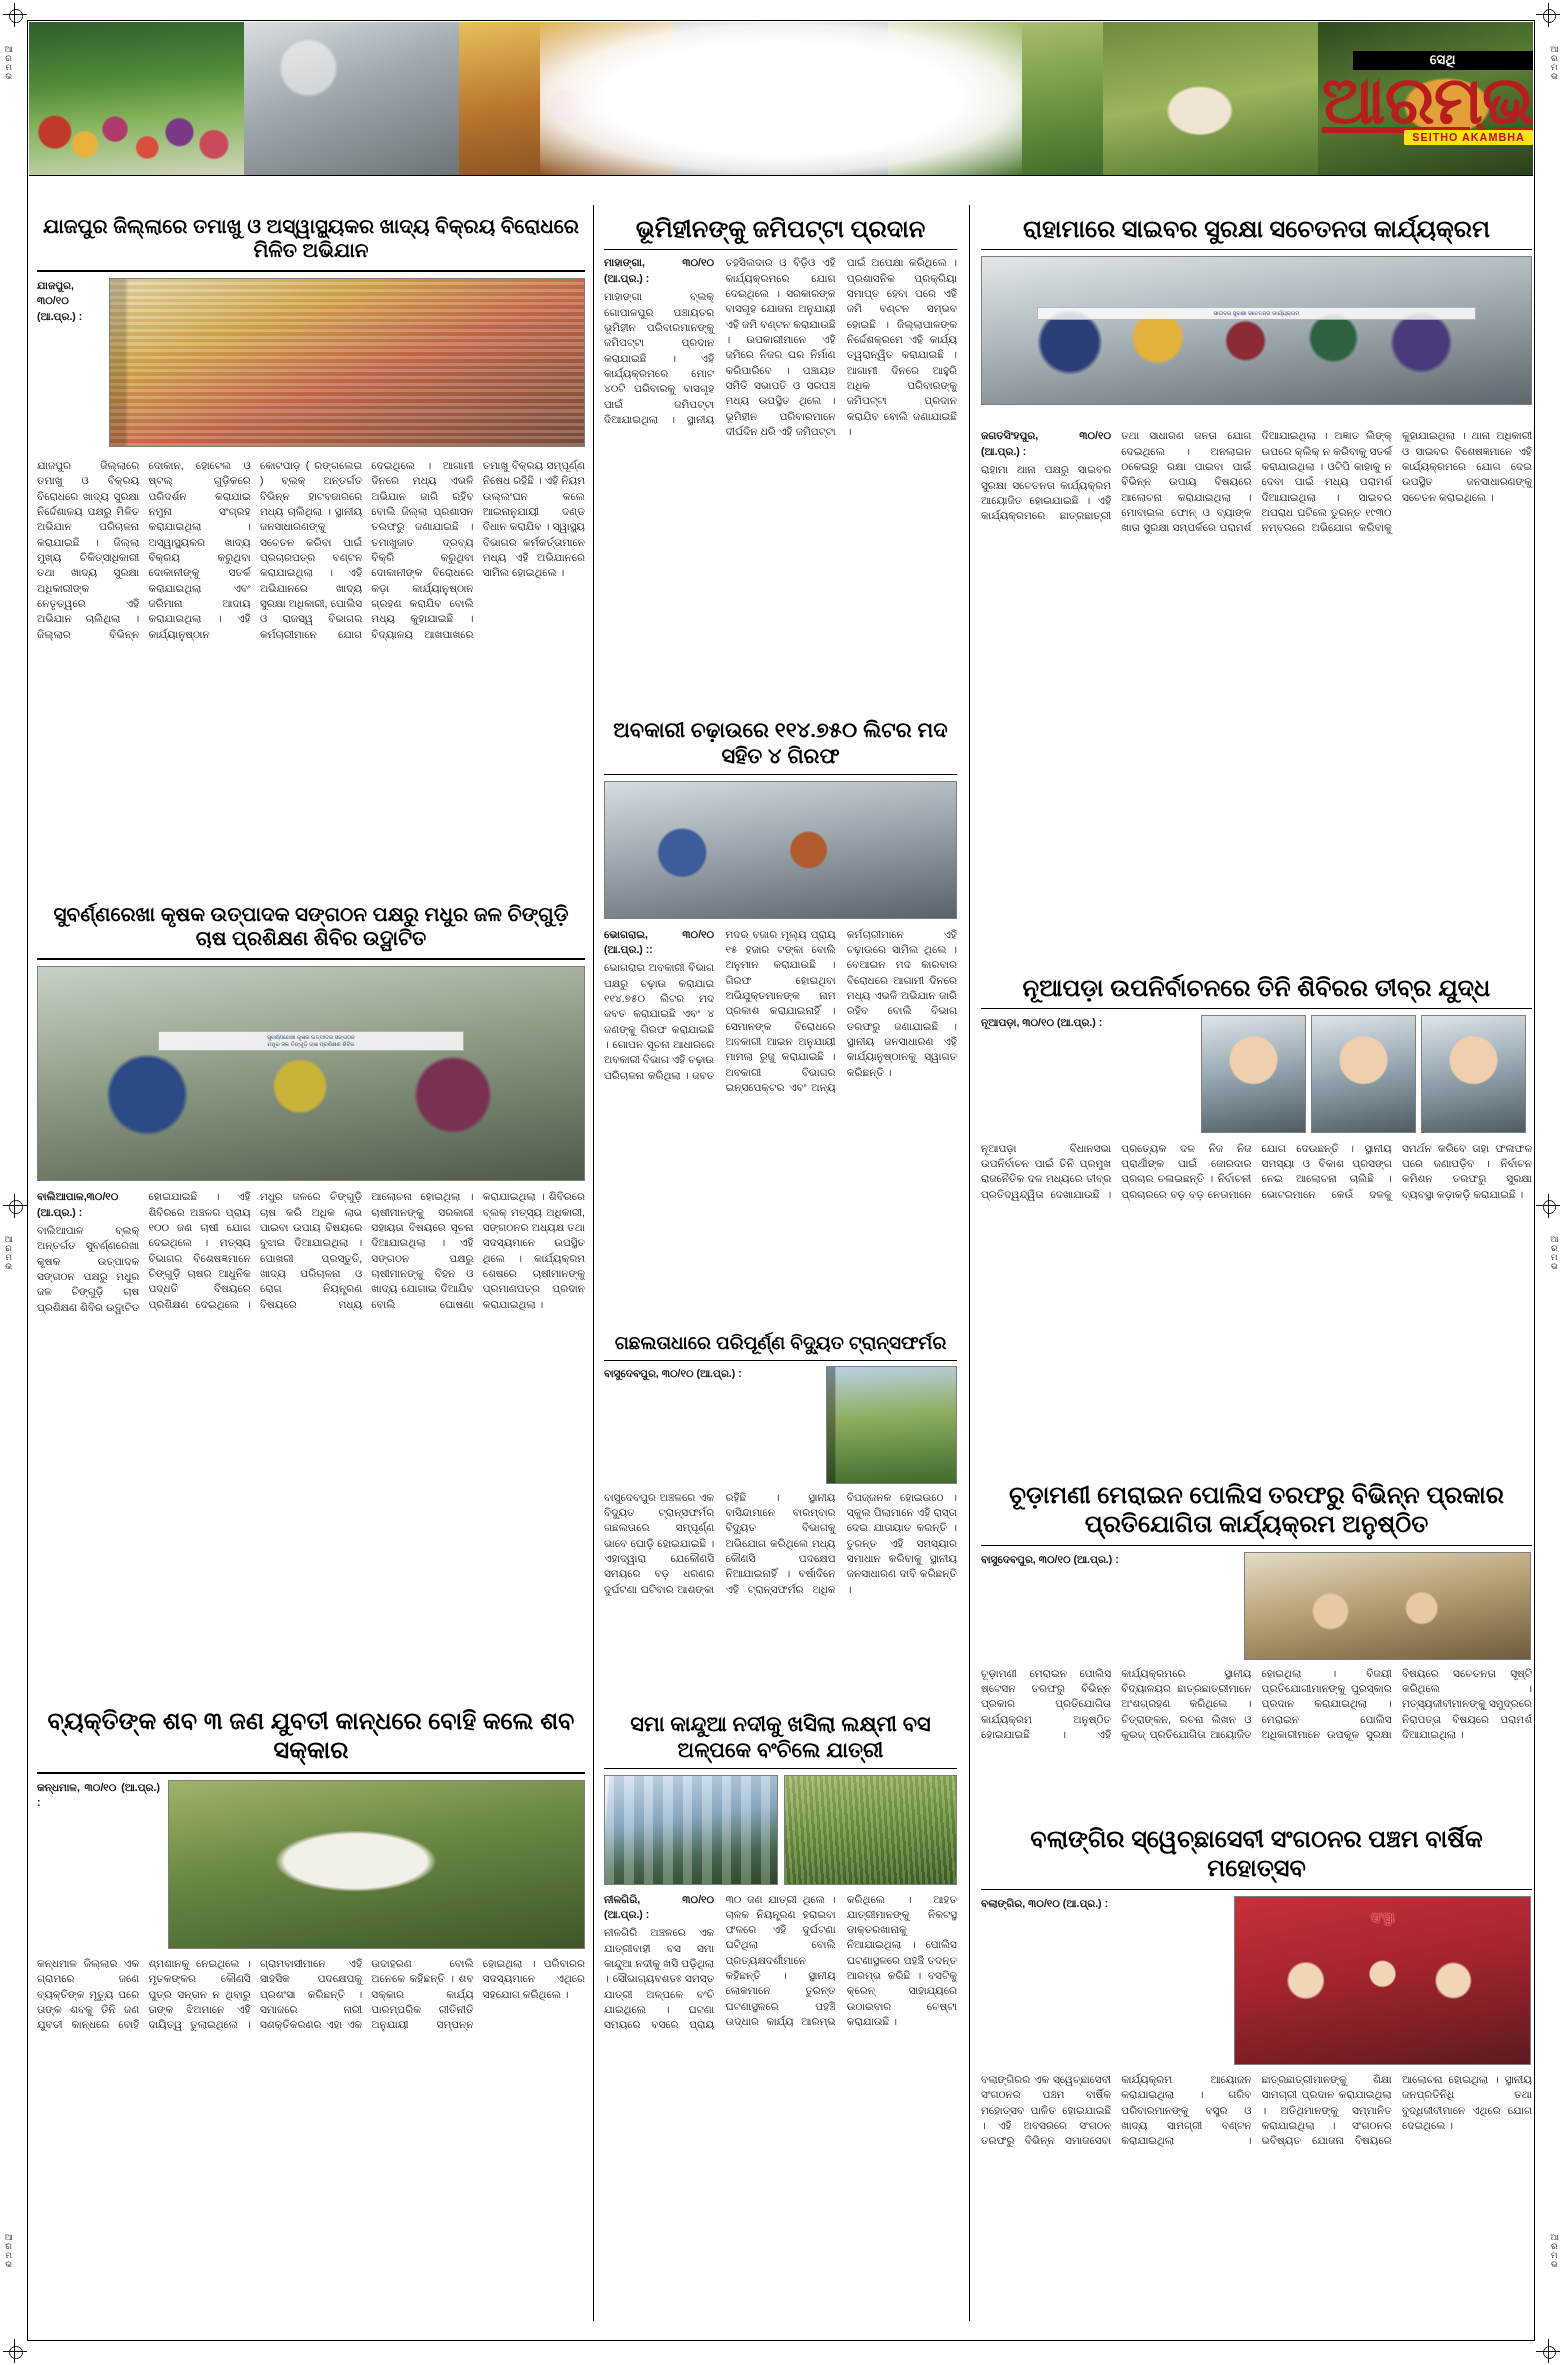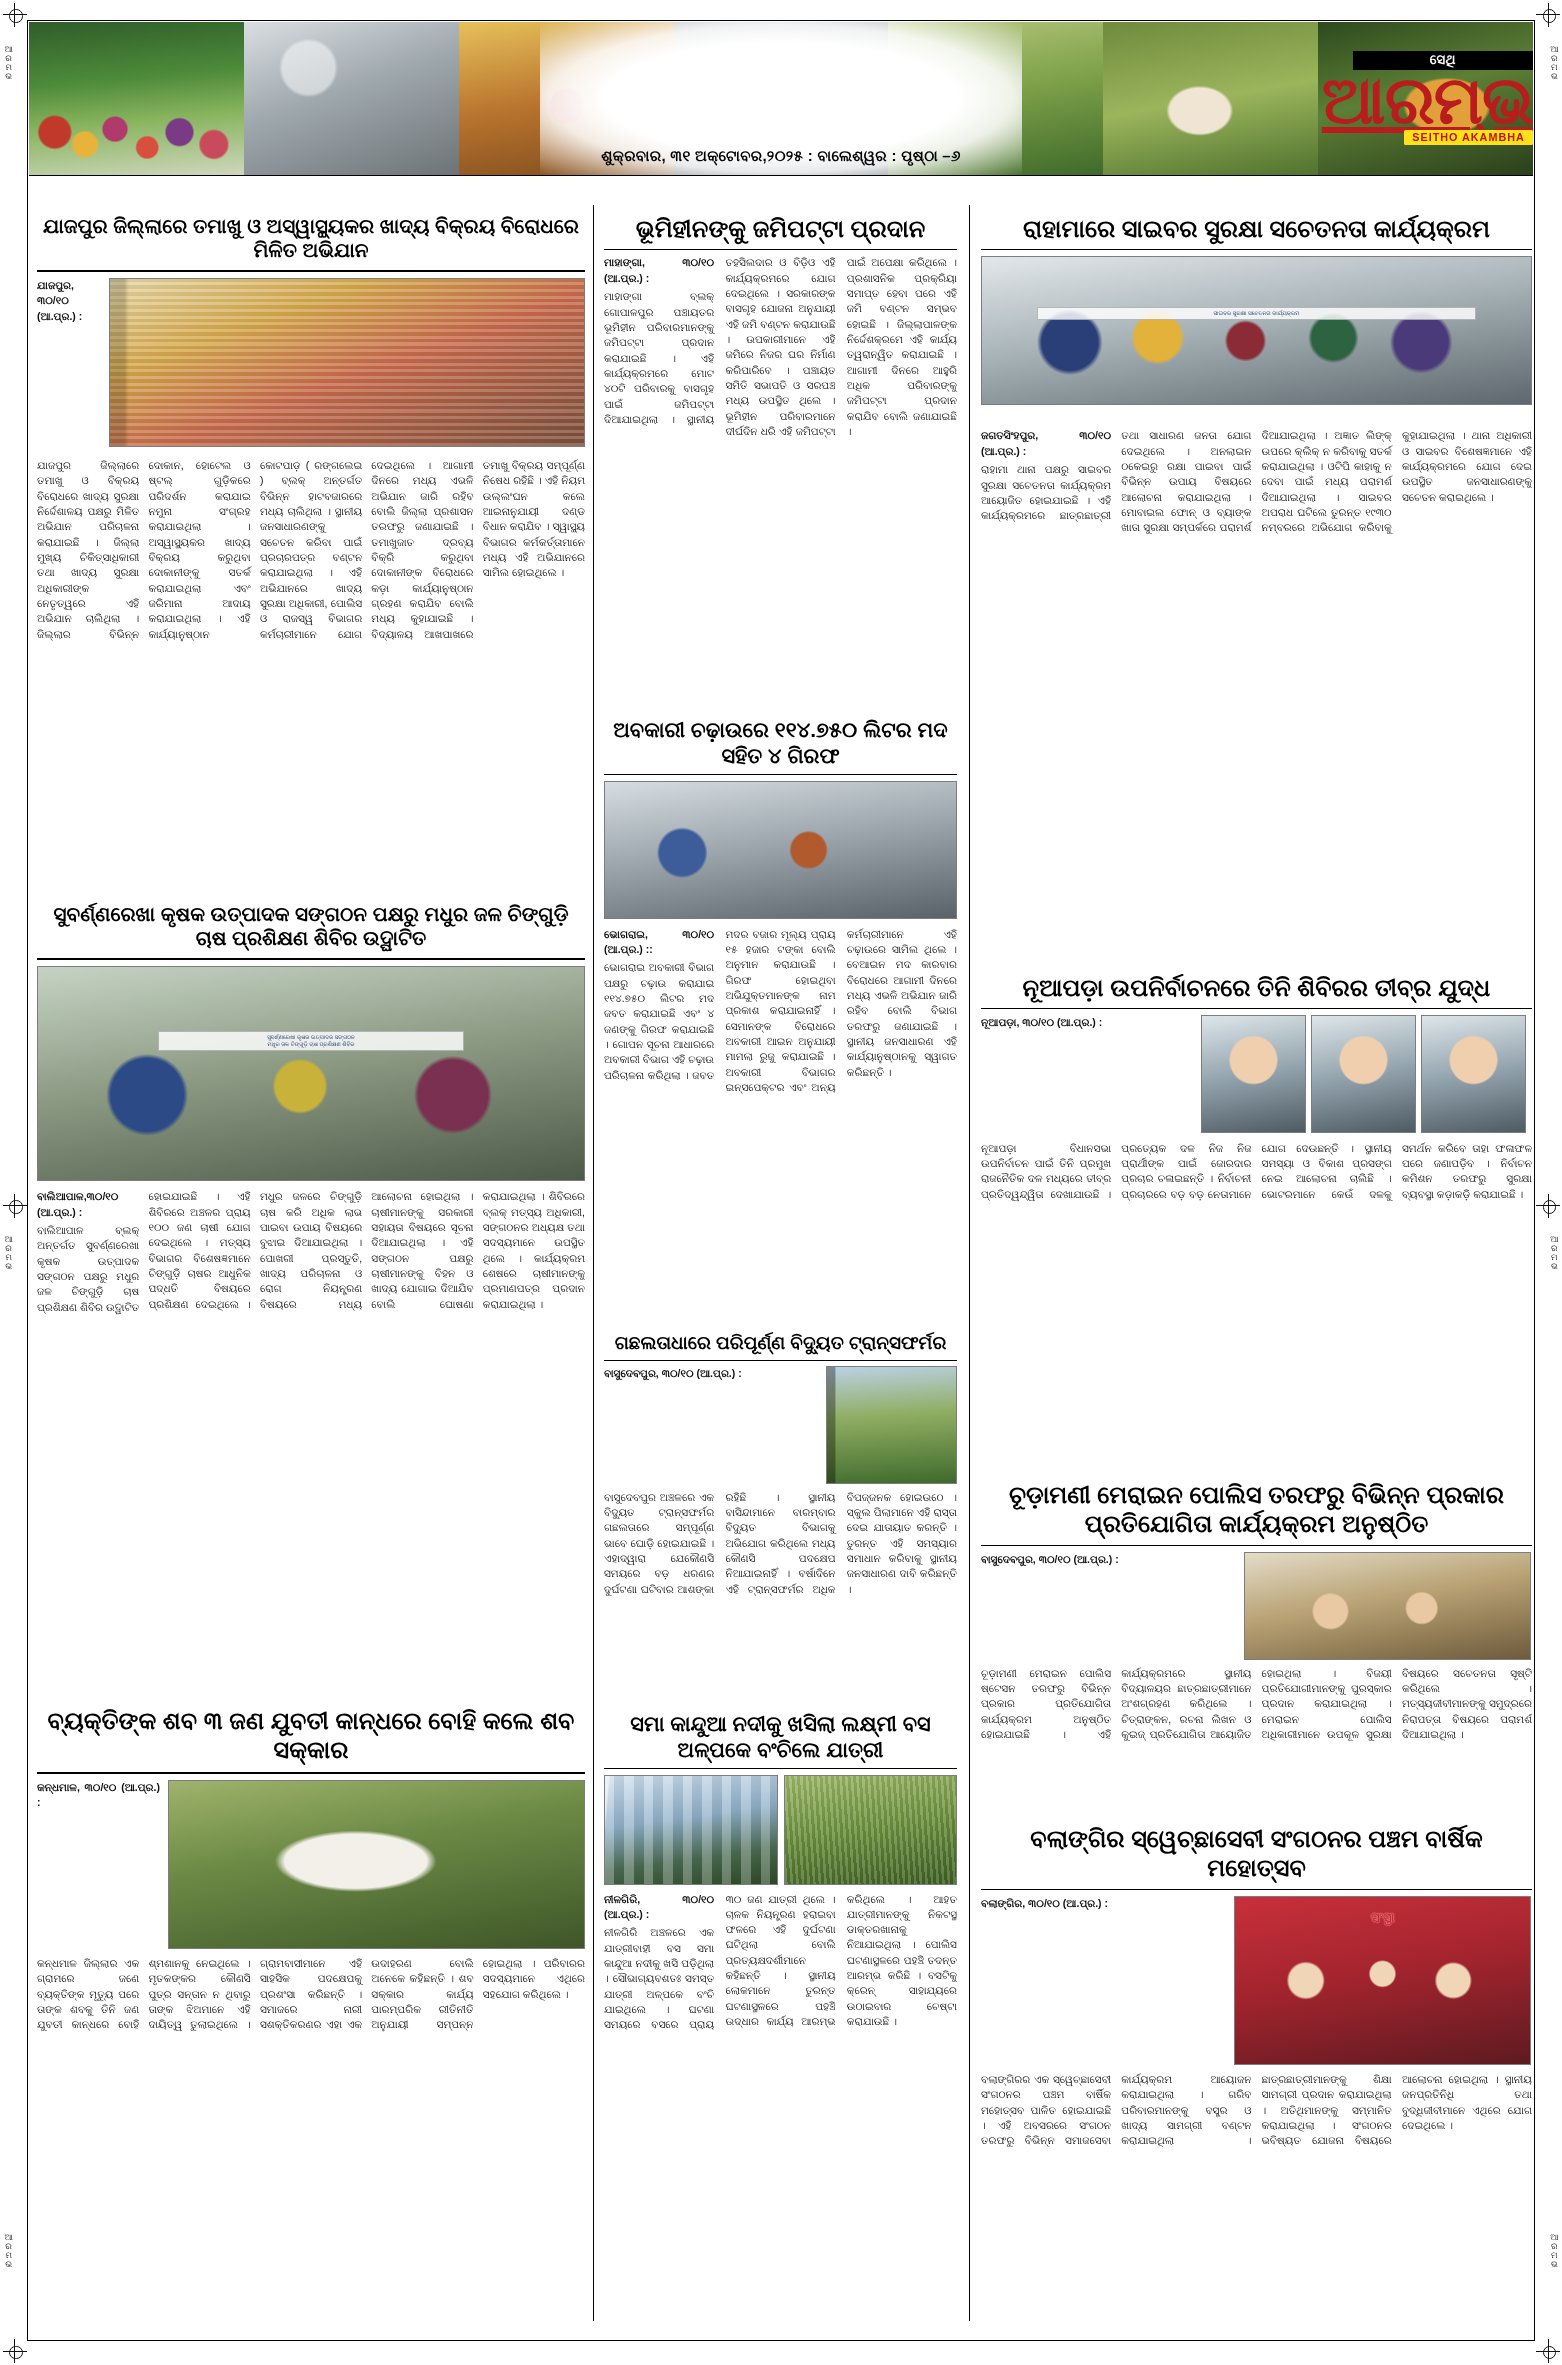--- a/index.html
+++ b/index.html
@@ -300,21 +300,20 @@
       <div class="mast-photo mp7"></div>
     </div>
     <div class="mast-white"></div>
 
     <div class="mast-center">
       <div class="mast-kicker">ସେଥି</div>
       <div class="mast-title">ଆରମ୍ଭ</div>
       <div class="mast-badge">SEITHO AKAMBHA</div>
     </div>
 
-    <div class="mast-dateline">ଶୁକ୍ରବାର, ୩୧ ଅକ୍ଟୋବର,୨୦୨୫ : ବାଲେଶ୍ୱର : ପୃଷ୍ଠା –୬</div>
   </div>
 
   <div class="rule" style="position:absolute;left:593px;top:205px;width:1px;height:2116px;"></div>
   <div class="rule" style="position:absolute;left:969px;top:205px;width:1px;height:2116px;"></div>
 
   <div class="article" style="left:37px;top:214px;width:548px;height:671px;">
     <div class="hl hl-xl">ଯାଜପୁର ଜିଲ୍ଲାରେ ତମାଖୁ ଓ ଅସ୍ୱାସ୍ଥ୍ୟକର ଖାଦ୍ୟ ବିକ୍ରୟ ବିରୋଧରେ ମିଳିତ ଅଭିଯାନ</div>
     <div class="rule-thick" style="margin:7.2px 0 6.1px;"></div>
 
     <div style="position:relative;height:594px;">

